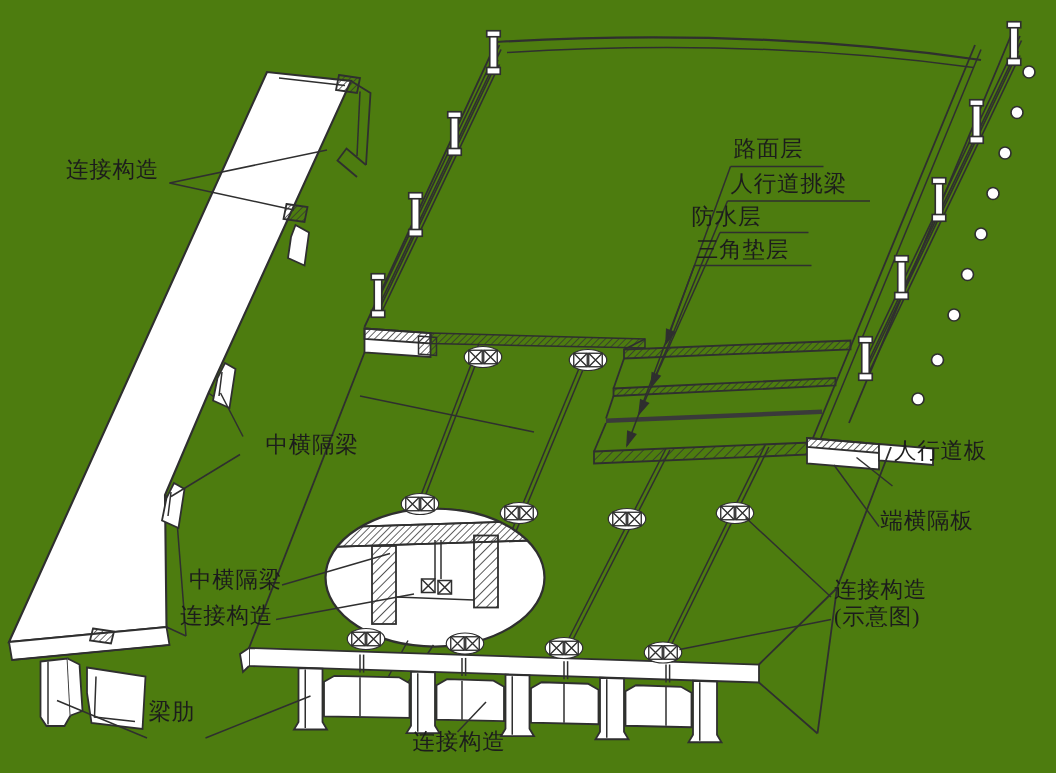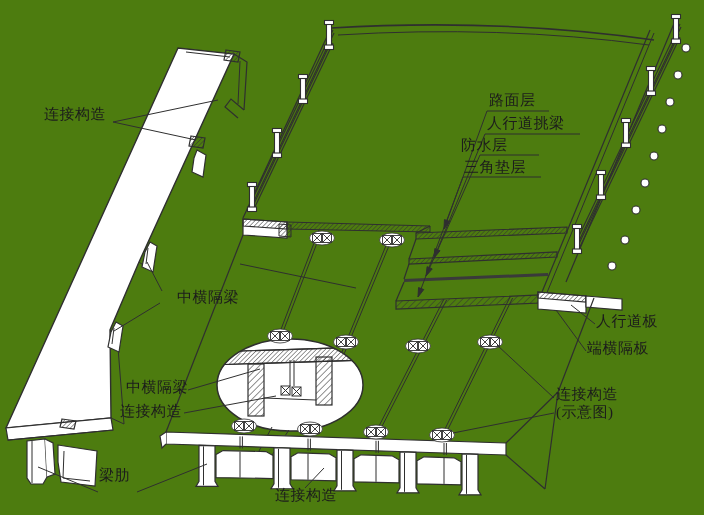--- a/index.html
+++ b/index.html
@@ -336,19 +336,19 @@
 </svg>
 
 <div class="lbl" style="left:44px;top:105px">连接构造</div>
 <div class="lbl" style="left:489px;top:91px">路面层</div>
 <div class="lbl" style="left:487px;top:114px">人行道挑梁</div>
 <div class="lbl" style="left:461px;top:136px">防水层</div>
 <div class="lbl" style="left:464px;top:158px">三角垫层</div>
 <div class="lbl" style="left:177px;top:288px">中横隔梁</div>
 <div class="lbl" style="left:126px;top:378px">中横隔梁</div>
 <div class="lbl" style="left:120px;top:402px">连接构造</div>
-<div class="lbl" style="left:596px;top:312px">人行道板</div>
+<div class="lbl" style="left:596px;top:292px">人行道板</div>
 <div class="lbl" style="left:587px;top:339px">端横隔板</div>
 <div class="lbl" style="left:556px;top:385px">连接构造
 (示意图)</div>
 <div class="lbl" style="left:99px;top:466px">梁肋</div>
 <div class="lbl" style="left:275px;top:486px">连接构造</div>
 </div>
 
 </body></html>

